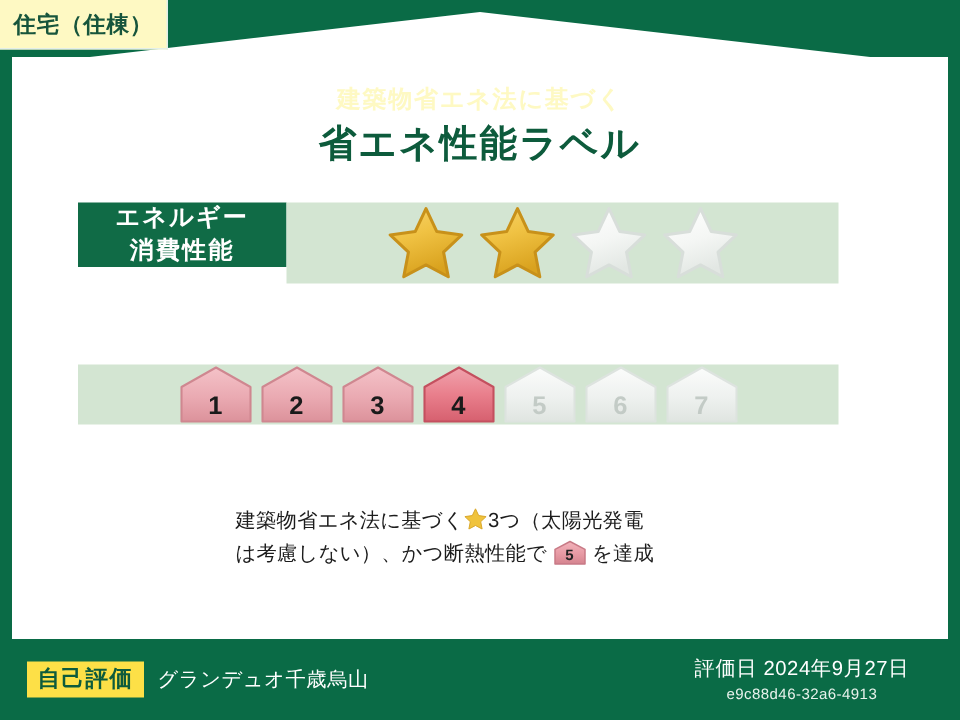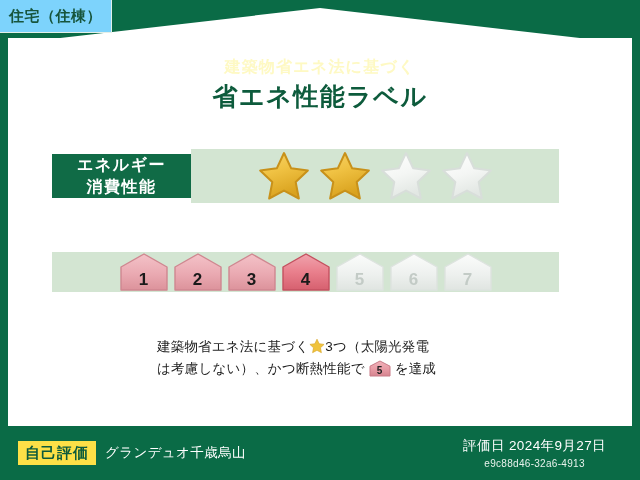--- a/index.html
+++ b/index.html
@@ -34,21 +34,21 @@
     width: 624px;
     height: 36px;
     background: #ffffff;
     clip-path: polygon(50% 0%, 100% 100%, 0% 100%);
   }
 
   
   .chip {
     position: absolute;
     top: 0;
-    background: #7dd3fc;
+    background: #fef9c3;
     color: #17553c;
     font-weight: bold;
     font-size: 15px;
     letter-spacing: .5px;
     display: flex;
     align-items: center;
     justify-content: center;
     height: 33px;
     box-sizing: border-box;
   }
@@ -89,21 +89,21 @@
     line-height: 1.1;
   }
 
   
   .row {
     position: absolute;
     left: 36px;
     width: 507px;
     height: 82px;
     display: flex;
-    align-items: center;
+    align-items: flex-start;
     padding-left: 16px;
   }
   #row-energy { top: 135px; }
   #row-insulation { top: 243px; height: 58px; }
 
   .row-label {
     width: 139px;
     flex: 0 0 139px;
     background: #106b46;
     color: #ffffff;

